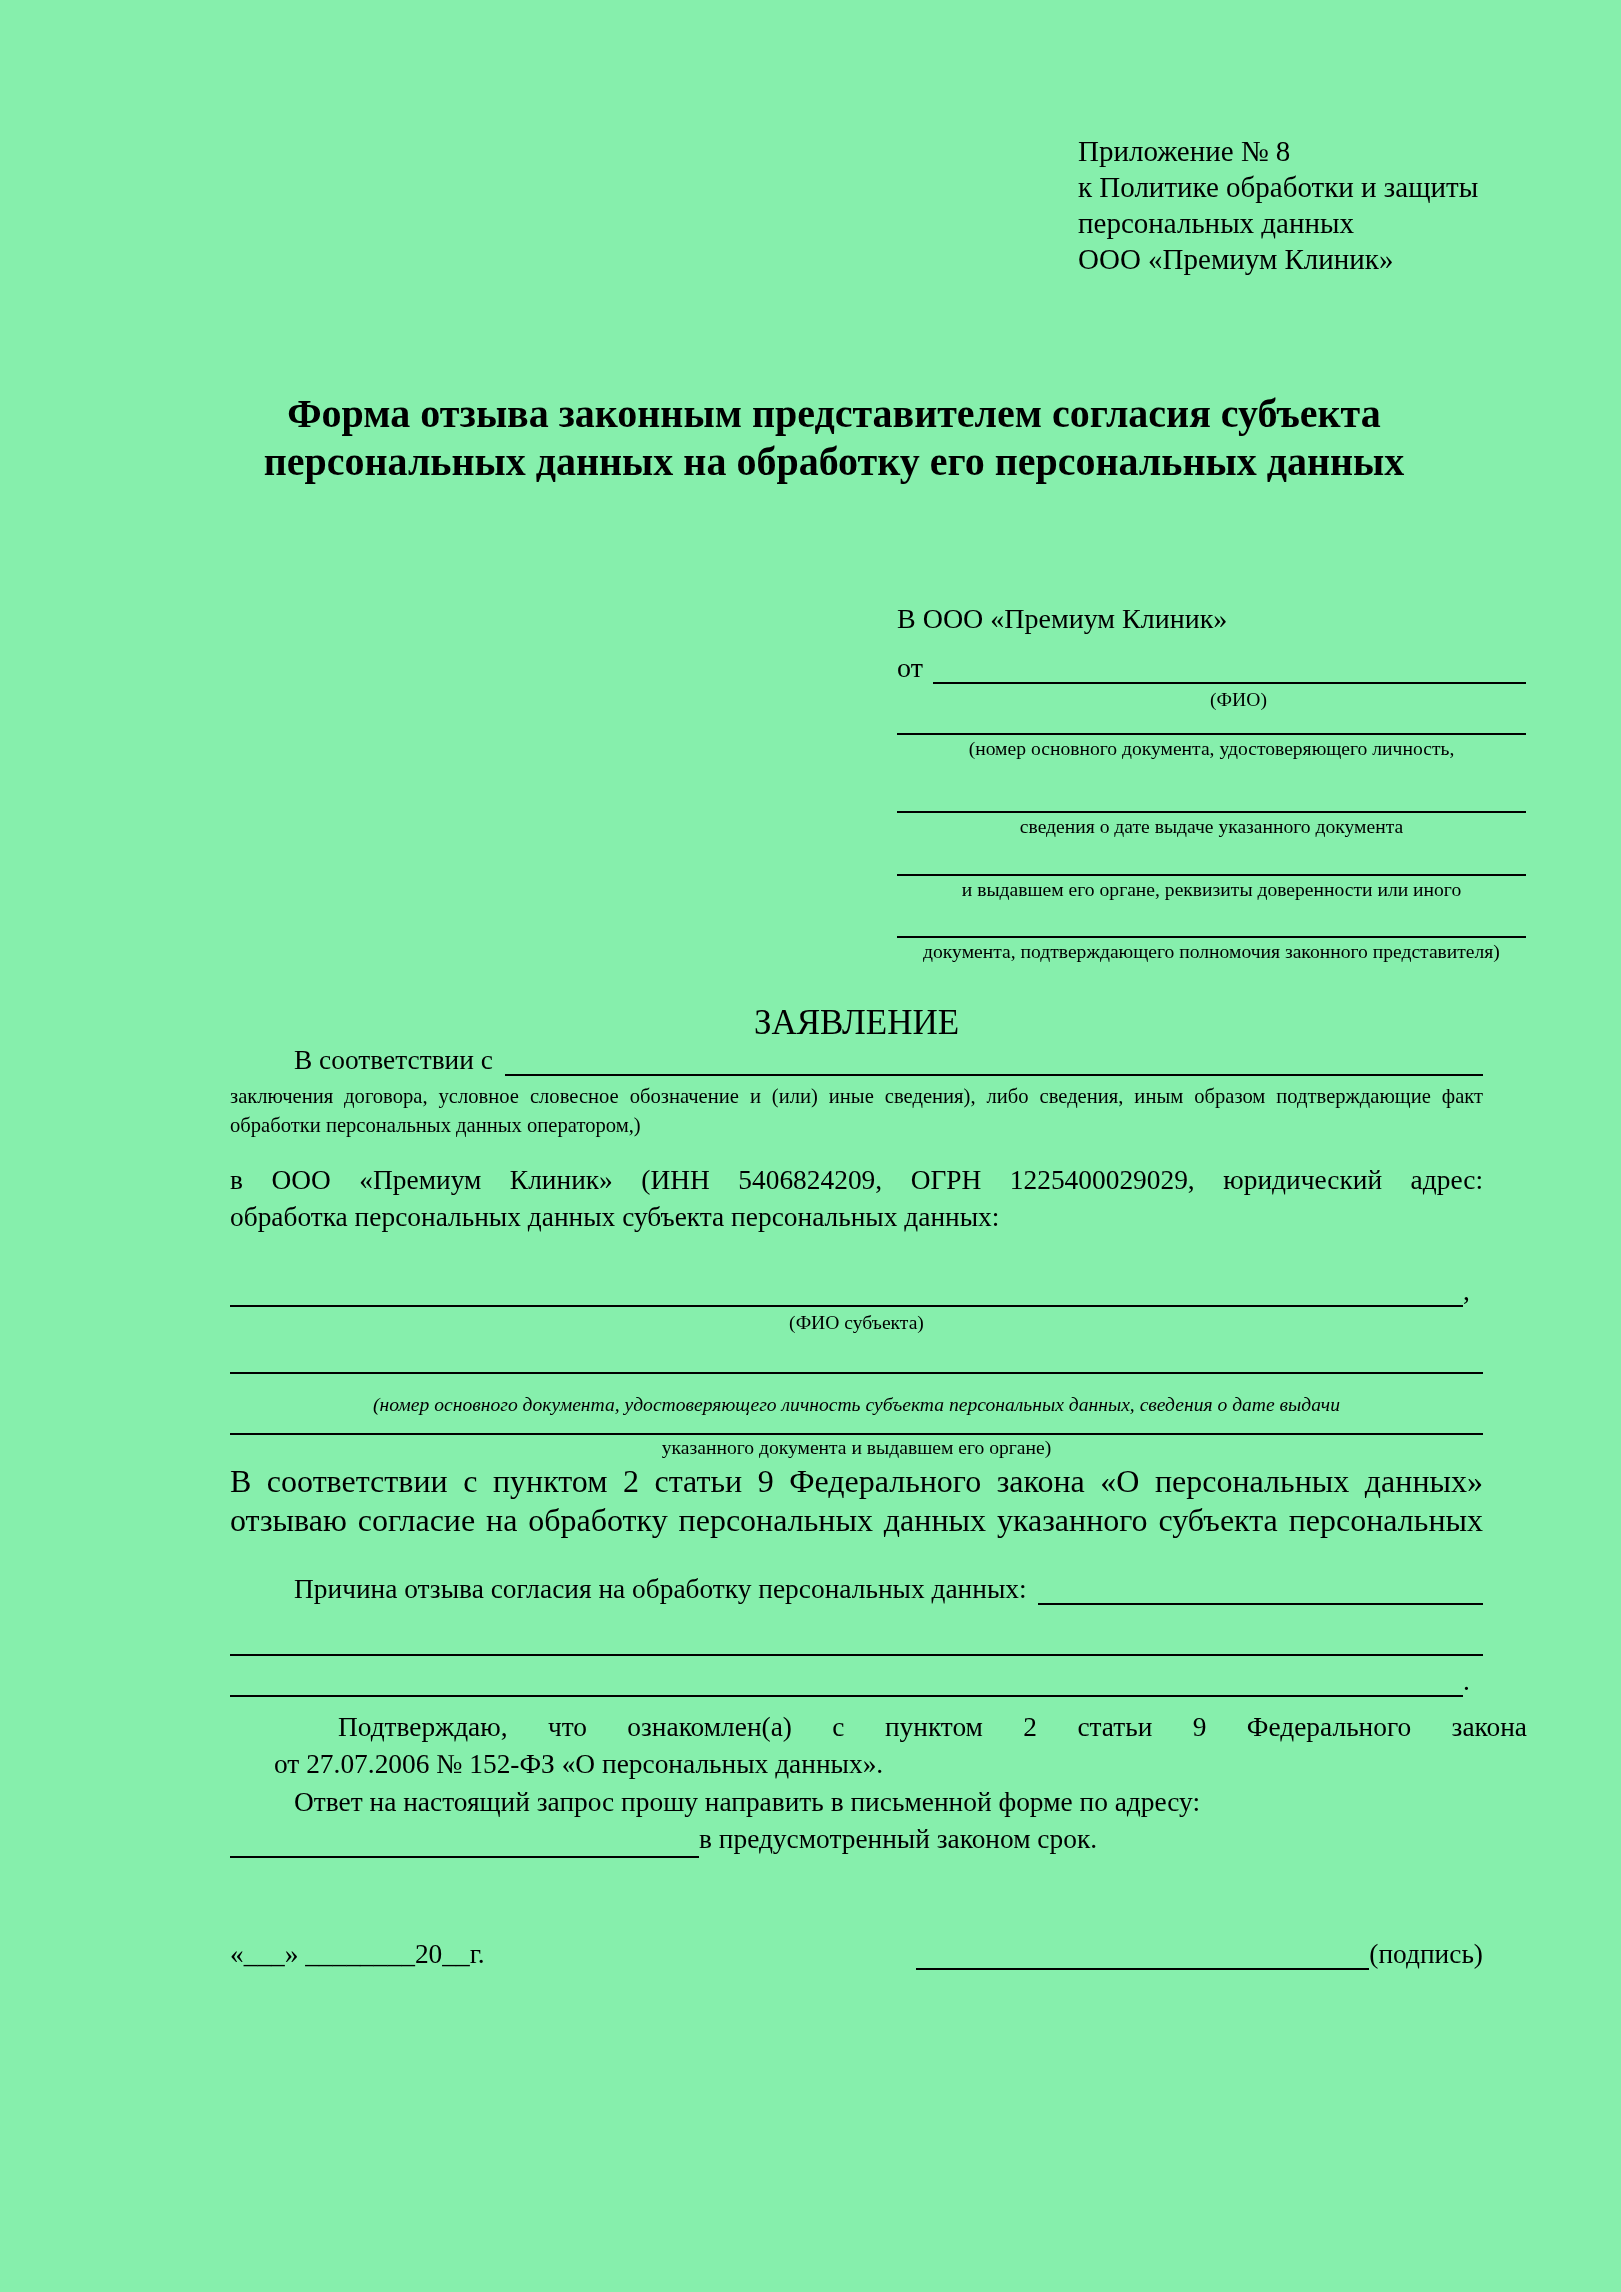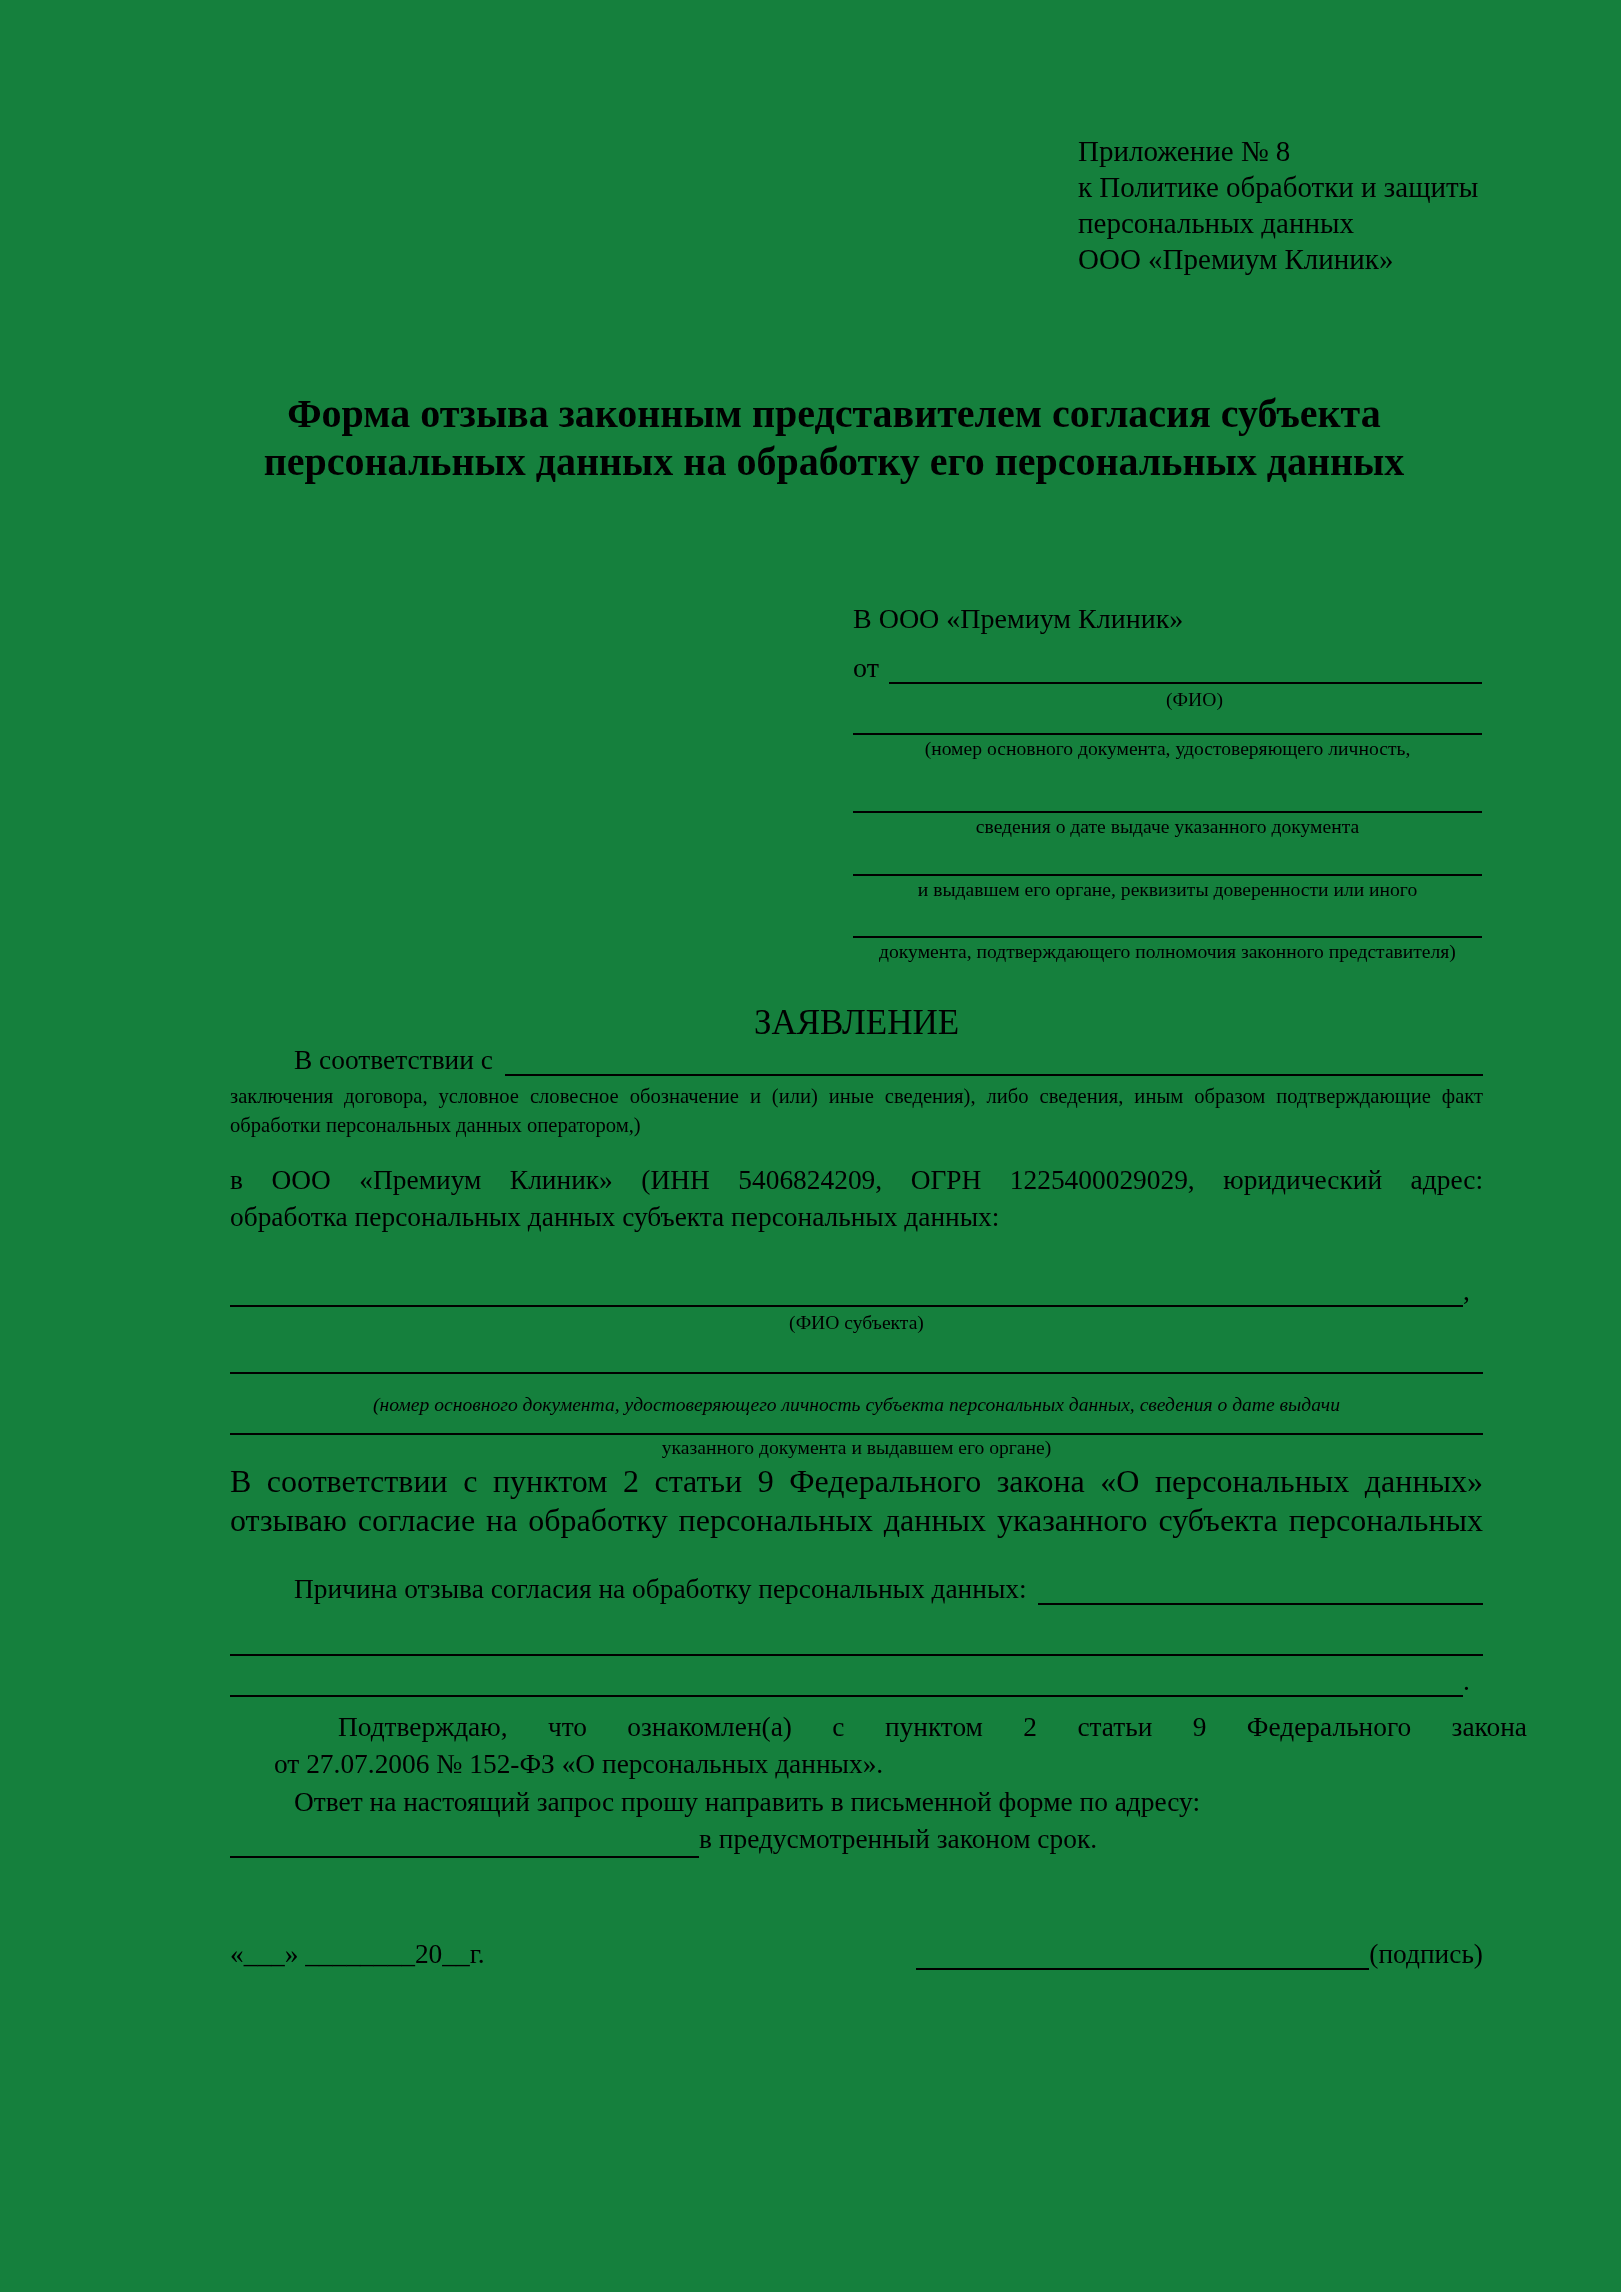--- a/index.html
+++ b/index.html
@@ -1,30 +1,30 @@
 <!DOCTYPE html>
 <html lang="ru"><head>
 <meta charset="utf-8">
 <style>
   html,body{margin:0;padding:0;background:#888;}
   .page{
     position:relative;
     width:1621px;height:2293px;
     margin:0 auto;
-    background:#15803d;
+    background:#86efac;
     color:#000;
     font-family:"Liberation Serif","DejaVu Serif",serif;
     overflow:hidden;
   }
   
   .appendix{position:absolute;left:1078px;top:133px;width:529px;font-size:29px;line-height:36px;}
   
   .title{position:absolute;left:184px;top:390px;width:1300px;text-align:center;font-weight:700;font-size:40px;line-height:48px;}
   
-  .addressee{position:absolute;left:853px;top:600px;width:629px;font-size:28px;}
+  .addressee{position:absolute;left:897px;top:600px;width:629px;font-size:28px;}
   .addr-to{line-height:37px;}
   .addr-from{display:flex;align-items:flex-end;margin-top:11.8px;height:35px;}
   .addr-from .fill{flex:1;border-bottom:2.9px solid #000;margin-left:9.8px;height:29px;}
   .cap{font-size:19.6px;line-height:23.5px;text-align:center;}
   .cap-fio{margin-top:3.9px;padding-left:54px;}
   .f1{border-bottom:2.9px solid #000;height:21.6px;}
   .f2{border-bottom:2.9px solid #000;height:51px;}
   .f3{border-bottom:2.9px solid #000;height:35px;}
   .f4{border-bottom:2.9px solid #000;height:35px;}
   .cap-line{margin-top:2px;}

